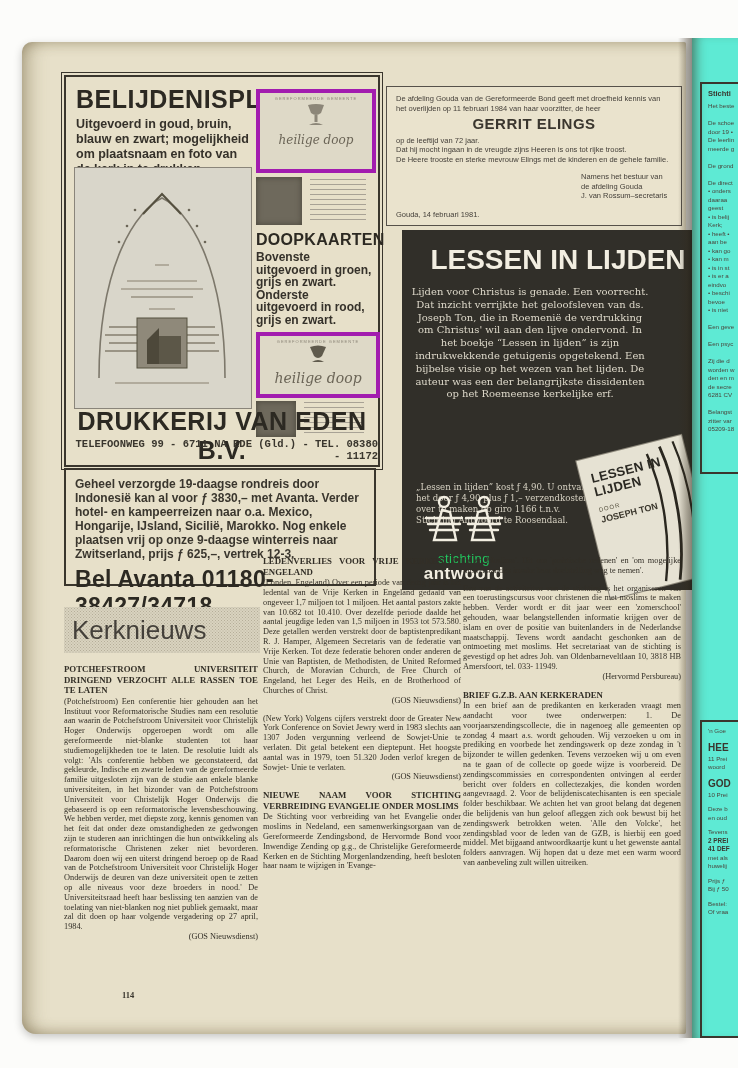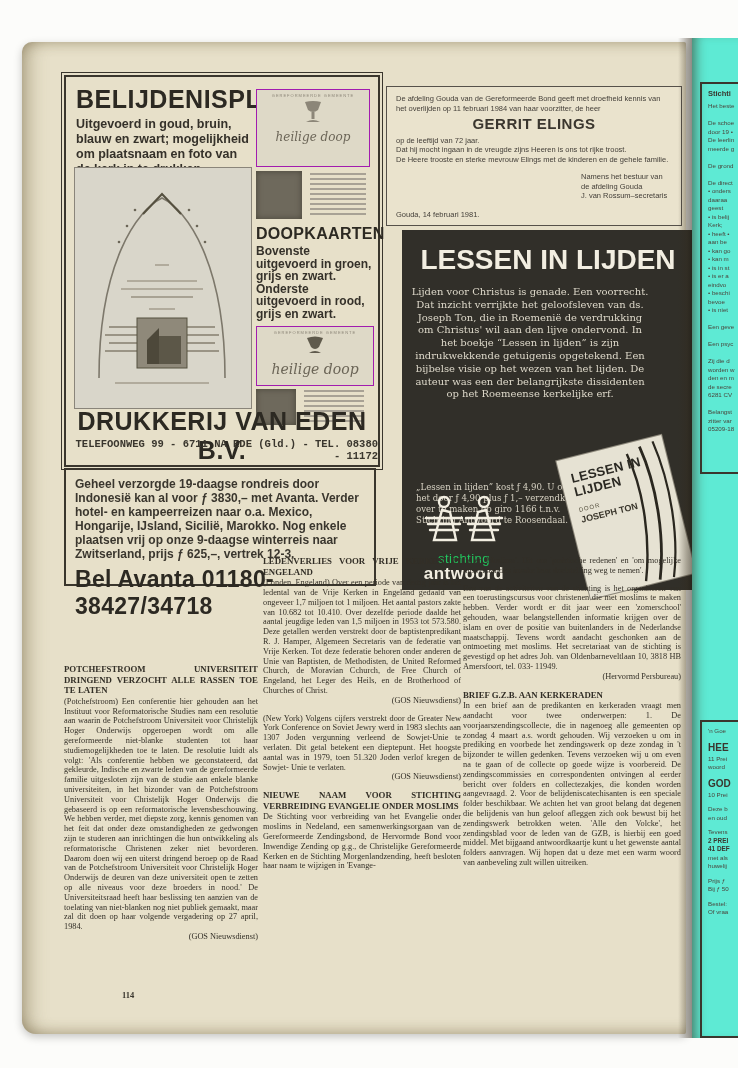--- a/index.html
+++ b/index.html
@@ -14,41 +14,41 @@
              box-shadow:inset 10px 0 12px -7px rgba(60,50,30,.65);}
   .gutter{position:absolute;left:678px;top:38px;width:16px;height:1000px;
           background:linear-gradient(90deg, rgba(50,42,28,0) 0%, rgba(50,42,28,.35) 55%, rgba(28,24,14,.55) 100%);}
   
   .ad-printer{position:absolute;left:42px;top:33px;width:312px;height:388px;
               border:2px solid #3a362d;outline:1px solid #3a362d;outline-offset:2px;}
   .bp-title{position:absolute;left:10px;top:8px;font-weight:bold;font-size:25px;letter-spacing:.5px;color:#2c2922;}
   .bp-body{position:absolute;left:10px;top:40px;width:174px;font-weight:bold;font-size:12.5px;line-height:15px;color:#35312a;}
   .bp-cert{position:absolute;left:8px;top:90px;width:176px;height:240px;background:#d9d6ca;border:1px solid #8a857a;}
   .bp-right{position:absolute;left:190px;top:12px;width:116px;}
-  .cover{background:#ded9c7;border:1px solid #a21caf;position:relative;}
+  .cover{background:#ded9c7;border:4px solid #a21caf;position:relative;}
   .cover .cap-top{display:block;text-align:center;font-size:4px;color:#8c8678;letter-spacing:1px;padding-top:3px;}
   .cover .script{display:block;text-align:center;font-family:"DejaVu Serif",serif;font-style:italic;color:#6b6557;}
   .photo{background:#6e695c;box-shadow:inset 0 0 6px #4a463a;}
   .tiny-lines{background:repeating-linear-gradient(#a8a295 0 1.5px, rgba(0,0,0,0) 1.5px 5px);}
   .bp-doopk-title{font-weight:bold;font-size:16px;letter-spacing:.3px;color:#2c2922;margin:6px 5px 2px 0;}
   .bp-doopk-body{font-weight:bold;font-size:12px;line-height:12.5px;color:#35312a;}
   .bp-company{position:absolute;left:0;top:330px;width:100%;text-align:center;font-weight:bold;font-size:25px;letter-spacing:.5px;color:#2c2922;}
   .bp-address{position:absolute;left:0;top:361px;width:100%;text-align:right;font-weight:bold;font-size:10.5px;color:#3a362e;font-family:Liberation Mono, monospace;}
   
   .ad-avanta{position:absolute;left:42px;top:426px;width:312px;height:118px;border:2px solid #3a362d;padding:7px 9px;box-sizing:border-box;}
   .av-body{font-weight:bold;font-size:12px;line-height:14px;color:#3a362e;}
   .av-phone{font-weight:bold;font-size:23px;margin-top:5px;color:#2c2922;letter-spacing:.3px;}
   
   .obituary{position:absolute;left:364px;top:44px;width:296px;height:140px;border:1px solid #56514a;
             background:#eae3cd;padding:7px 9px;box-sizing:border-box;font-size:7.5px;line-height:9.5px;color:#45403a;}
   .ob-name{text-align:center;font-weight:bold;font-size:15px;letter-spacing:.5px;margin:6px 0 7px 0;color:#3a362e;}
   .ob-sig{text-align:left;margin-left:185px;margin-top:8px;}
   .ob-date{margin-top:9px;}
   
-  .ad-lessen{position:absolute;left:380px;top:188px;width:292px;height:360px;background:#312f29;color:#e8e3d4;}
+  .ad-lessen{position:absolute;left:380px;top:188px;width:292px;height:360px;background:#312f29;color:#e8e3d4;padding-left:20px;}
   .ls-title{position:absolute;left:0;top:14px;width:100%;text-align:center;font-weight:bold;font-size:28px;color:#f2eee1;}
   .ls-body{position:absolute;left:8px;top:56px;width:240px;text-align:center;
            font-family:"DejaVu Serif",serif;font-size:10px;line-height:12.8px;color:#ded9ca;}
   .ls-order{position:absolute;left:14px;top:252px;width:180px;font-family:"DejaVu Serif",serif;
             font-size:8.6px;line-height:11px;color:#d6d1c2;}
   .ls-logo{position:absolute;left:12px;bottom:8px;width:100px;text-align:center;}
   .ls-logo-word1{display:block;font-size:13px;color:#22c55e;letter-spacing:.5px;line-height:13px;}
   .ls-logo-word2{display:block;font-weight:bold;font-size:17px;color:#f2eee1;letter-spacing:.5px;line-height:17px;}
   .ls-book{position:absolute;right:14px;bottom:2px;width:108px;height:142px;background:#e6e2d3;
            transform:rotate(-14deg);box-shadow:0 0 0 1px #8a8578;color:#2b2923;}
@@ -208,20 +208,23 @@
             <line x1="44" y1="28" x2="80" y2="28"></line>
             <line x1="46" y1="34" x2="78" y2="34"></line>
             <line x1="48" y1="40" x2="76" y2="40"></line>
           </g>
         </svg>
         <span class="ls-logo-word1">stichting</span>
         <span class="ls-logo-word2">antwoord</span>
       </div>
     </div>
 
+    <div class="kerk-banner">
+      <span>Kerknieuws</span>
+    </div>
 
     <div class="news col col1">
       <p class="headline">POTCHEFSTROOM UNIVERSITEIT DRINGEND VERZOCHT ALLE RASSEN TOE TE LATEN</p>
       <p class="body-p">(Potchefstroom) Een conferentie hier gehouden aan het Instituut voor Reformatorische Studies nam een resolutie aan waarin de Potchefstroom Universiteit voor Christelijk Hoger Onderwijs opgeroepen wordt om alle gereformeerde niet-blanke studenten tot haar studiemogelijkheden toe te laten. De resolutie luidt als volgt: 'Als conferentie hebben we geconstateerd, dat gekleurde, Indische en zwarte leden van de gereformeerde familie uitgesloten zijn van de studie aan enkele blanke universiteiten, in het bizonder van de Potchefstroom Universiteit voor Christelijk Hoger Onderwijs die gebaseerd is op een reformatorische levensbeschouwing. We hebben verder, met diepste zorg, kennis genomen van het feit dat onder deze omstandigheden ze gedwongen zijn te studeren aan inrichtingen die hun ontwikkeling als reformatorische Christenen zeker niet bevorderen. Daarom doen wij een uiterst dringend beroep op de Raad van de Potchefstroom Universiteit voor Christelijk Hoger Onderwijs de deuren van deze universiteit open te zetten op alle niveaus voor deze broeders in nood.' De Universiteitsraad heeft haar beslissing ten aanzien van de toelating van niet-blanken nog niet publiek gemaakt, maar zal dit doen op haar volgende vergadering op 27 april, 1984.</p>
       <p class="credit">(GOS Nieuwsdienst)</p>
     </div>
 
     <div class="news col col2">
       <p class="headline">LEDENVERLIES VOOR VRIJE KERKEN IN ENGELAND</p>
       <p class="body-p">(Londen, Engeland) Over een periode van dertig jaar is het ledental van de Vrije Kerken in Engeland gedaald van ongeveer 1,7 miljoen tot 1 miljoen. Het aantal pastors zakte van 10.682 tot 10.410. Over dezelfde periode daalde het aantal jeugdige leden van 1,5 miljoen in 1953 tot 573.580. Deze getallen werden verstrekt door de baptistenpredikant R. J. Hamper, Algemeen Secretaris van de federatie van Vrije Kerken. Tot deze federatie behoren onder anderen de Unie van Baptisten, de Methodisten, de United Reformed Church, de Moravian Cchurch, de Free Church of Engeland, het Leger des Heils, en de Brotherhood of Churches of Christ.</p>

